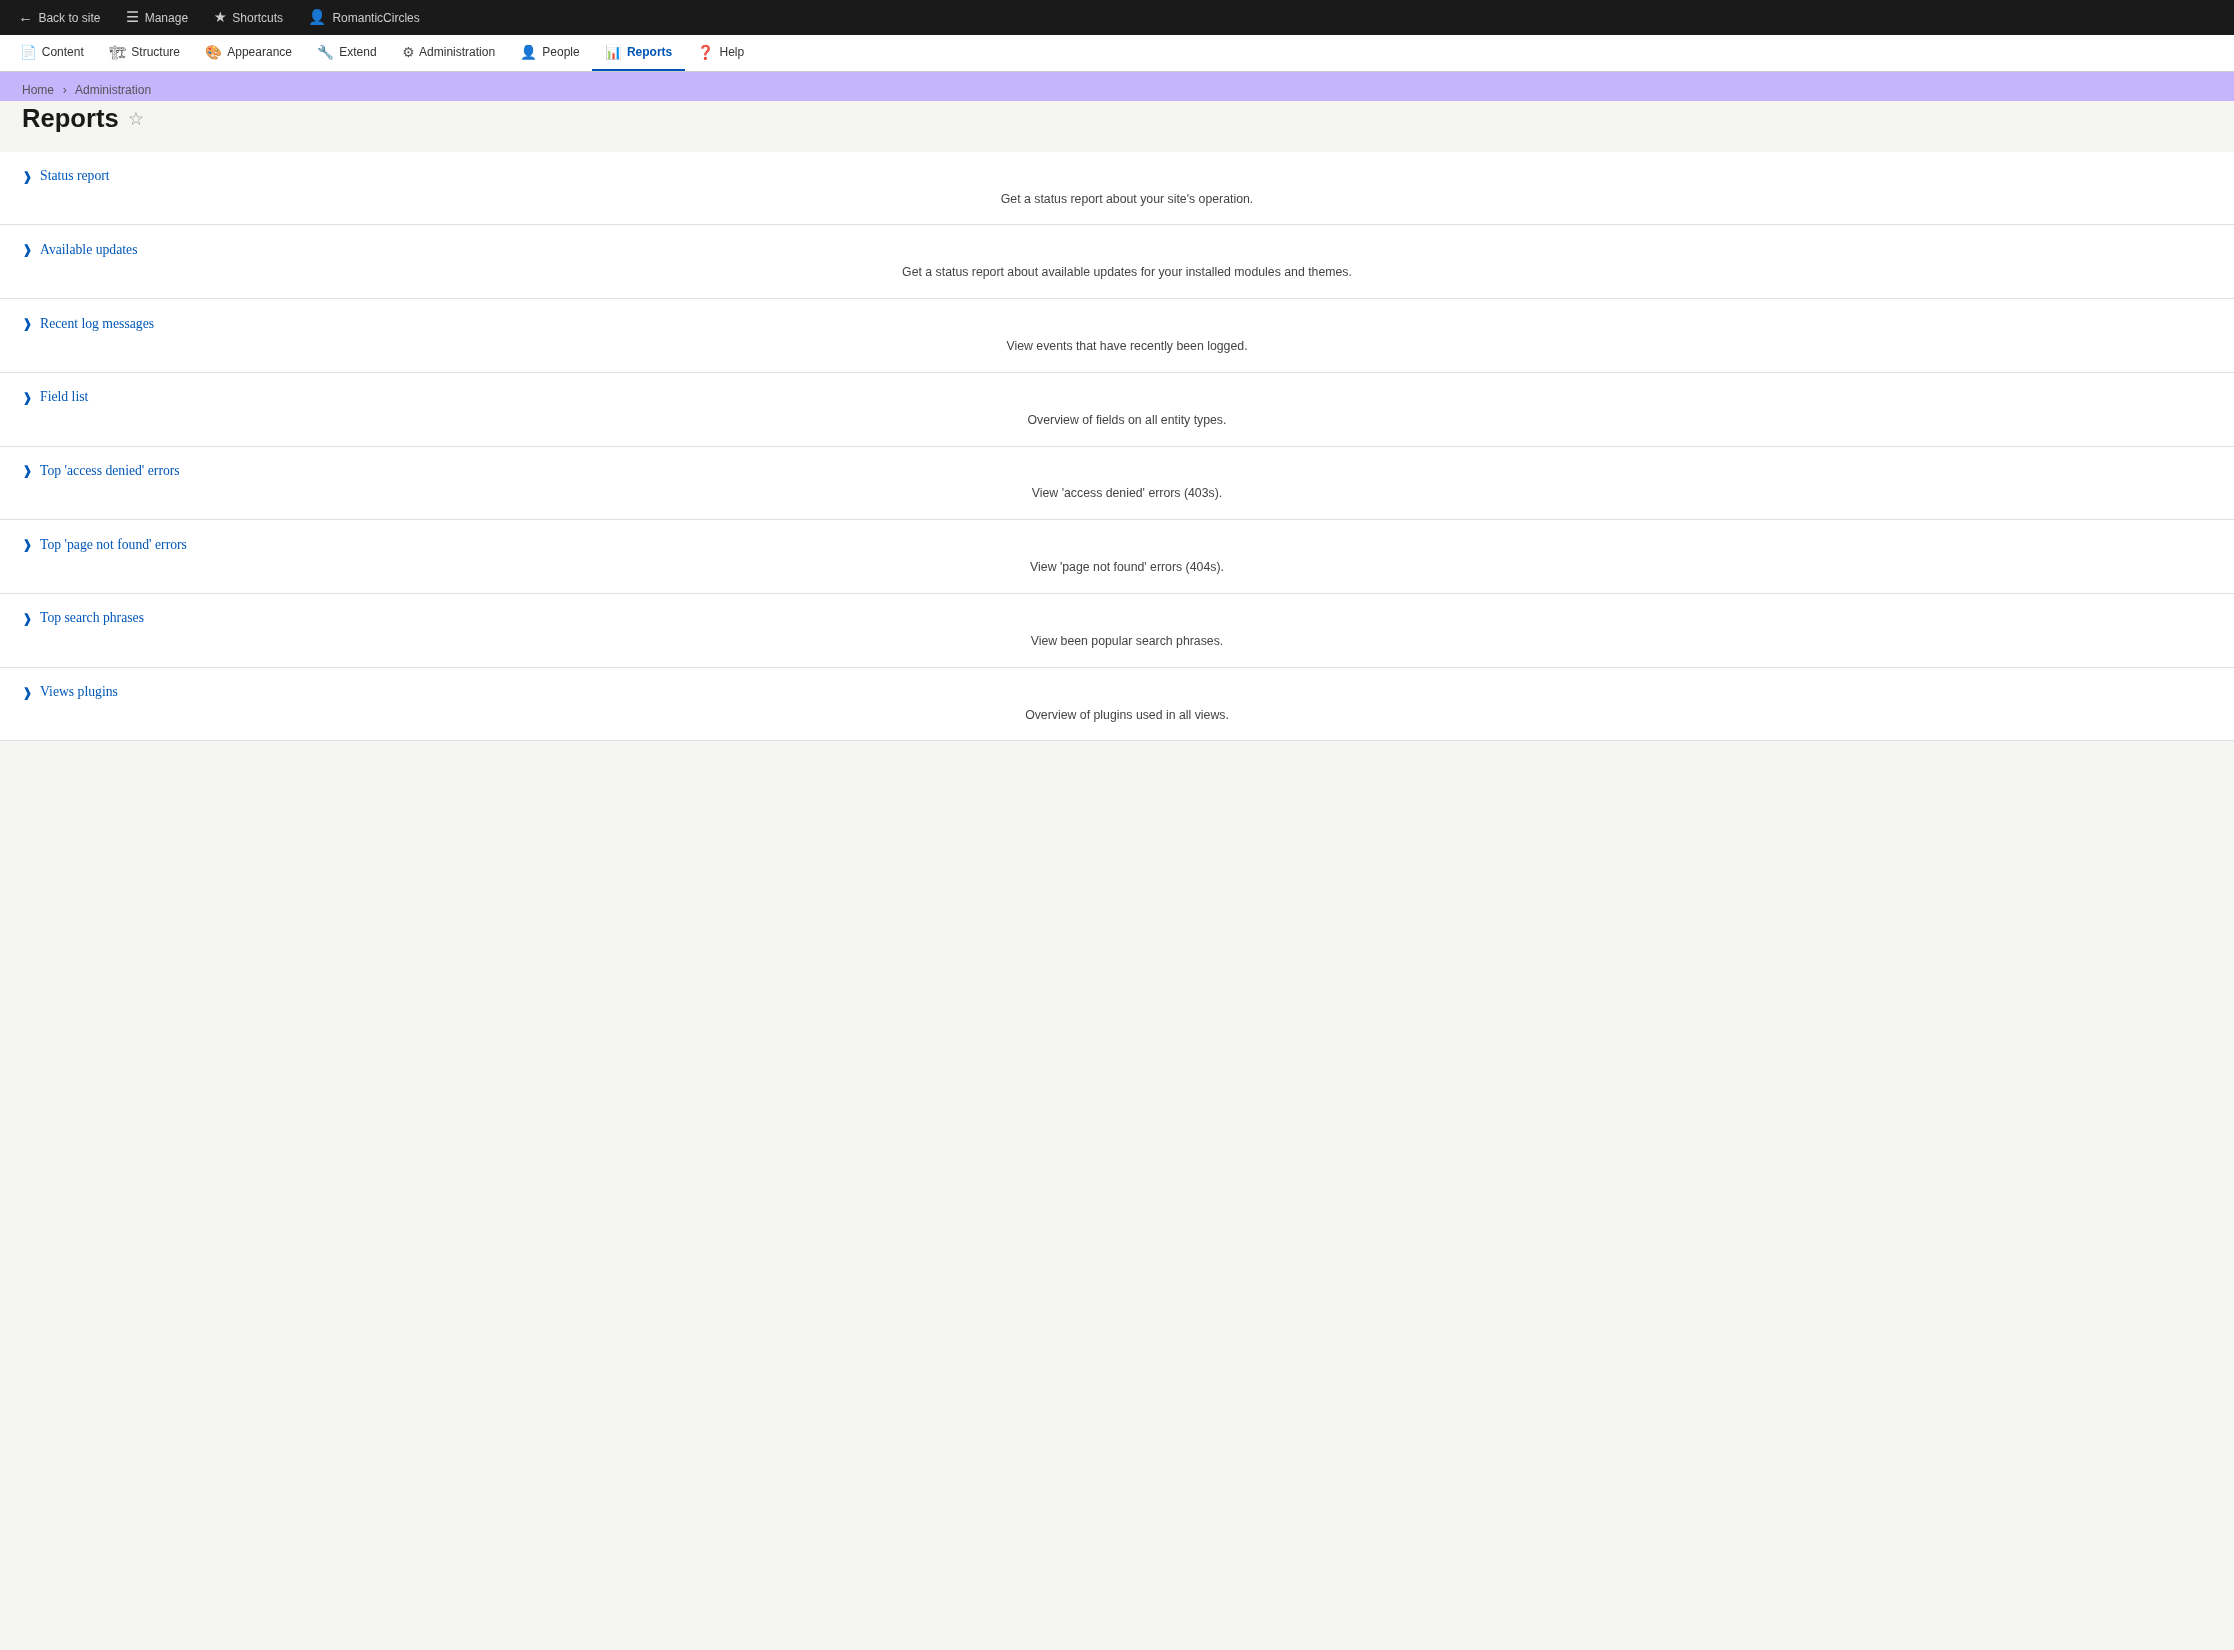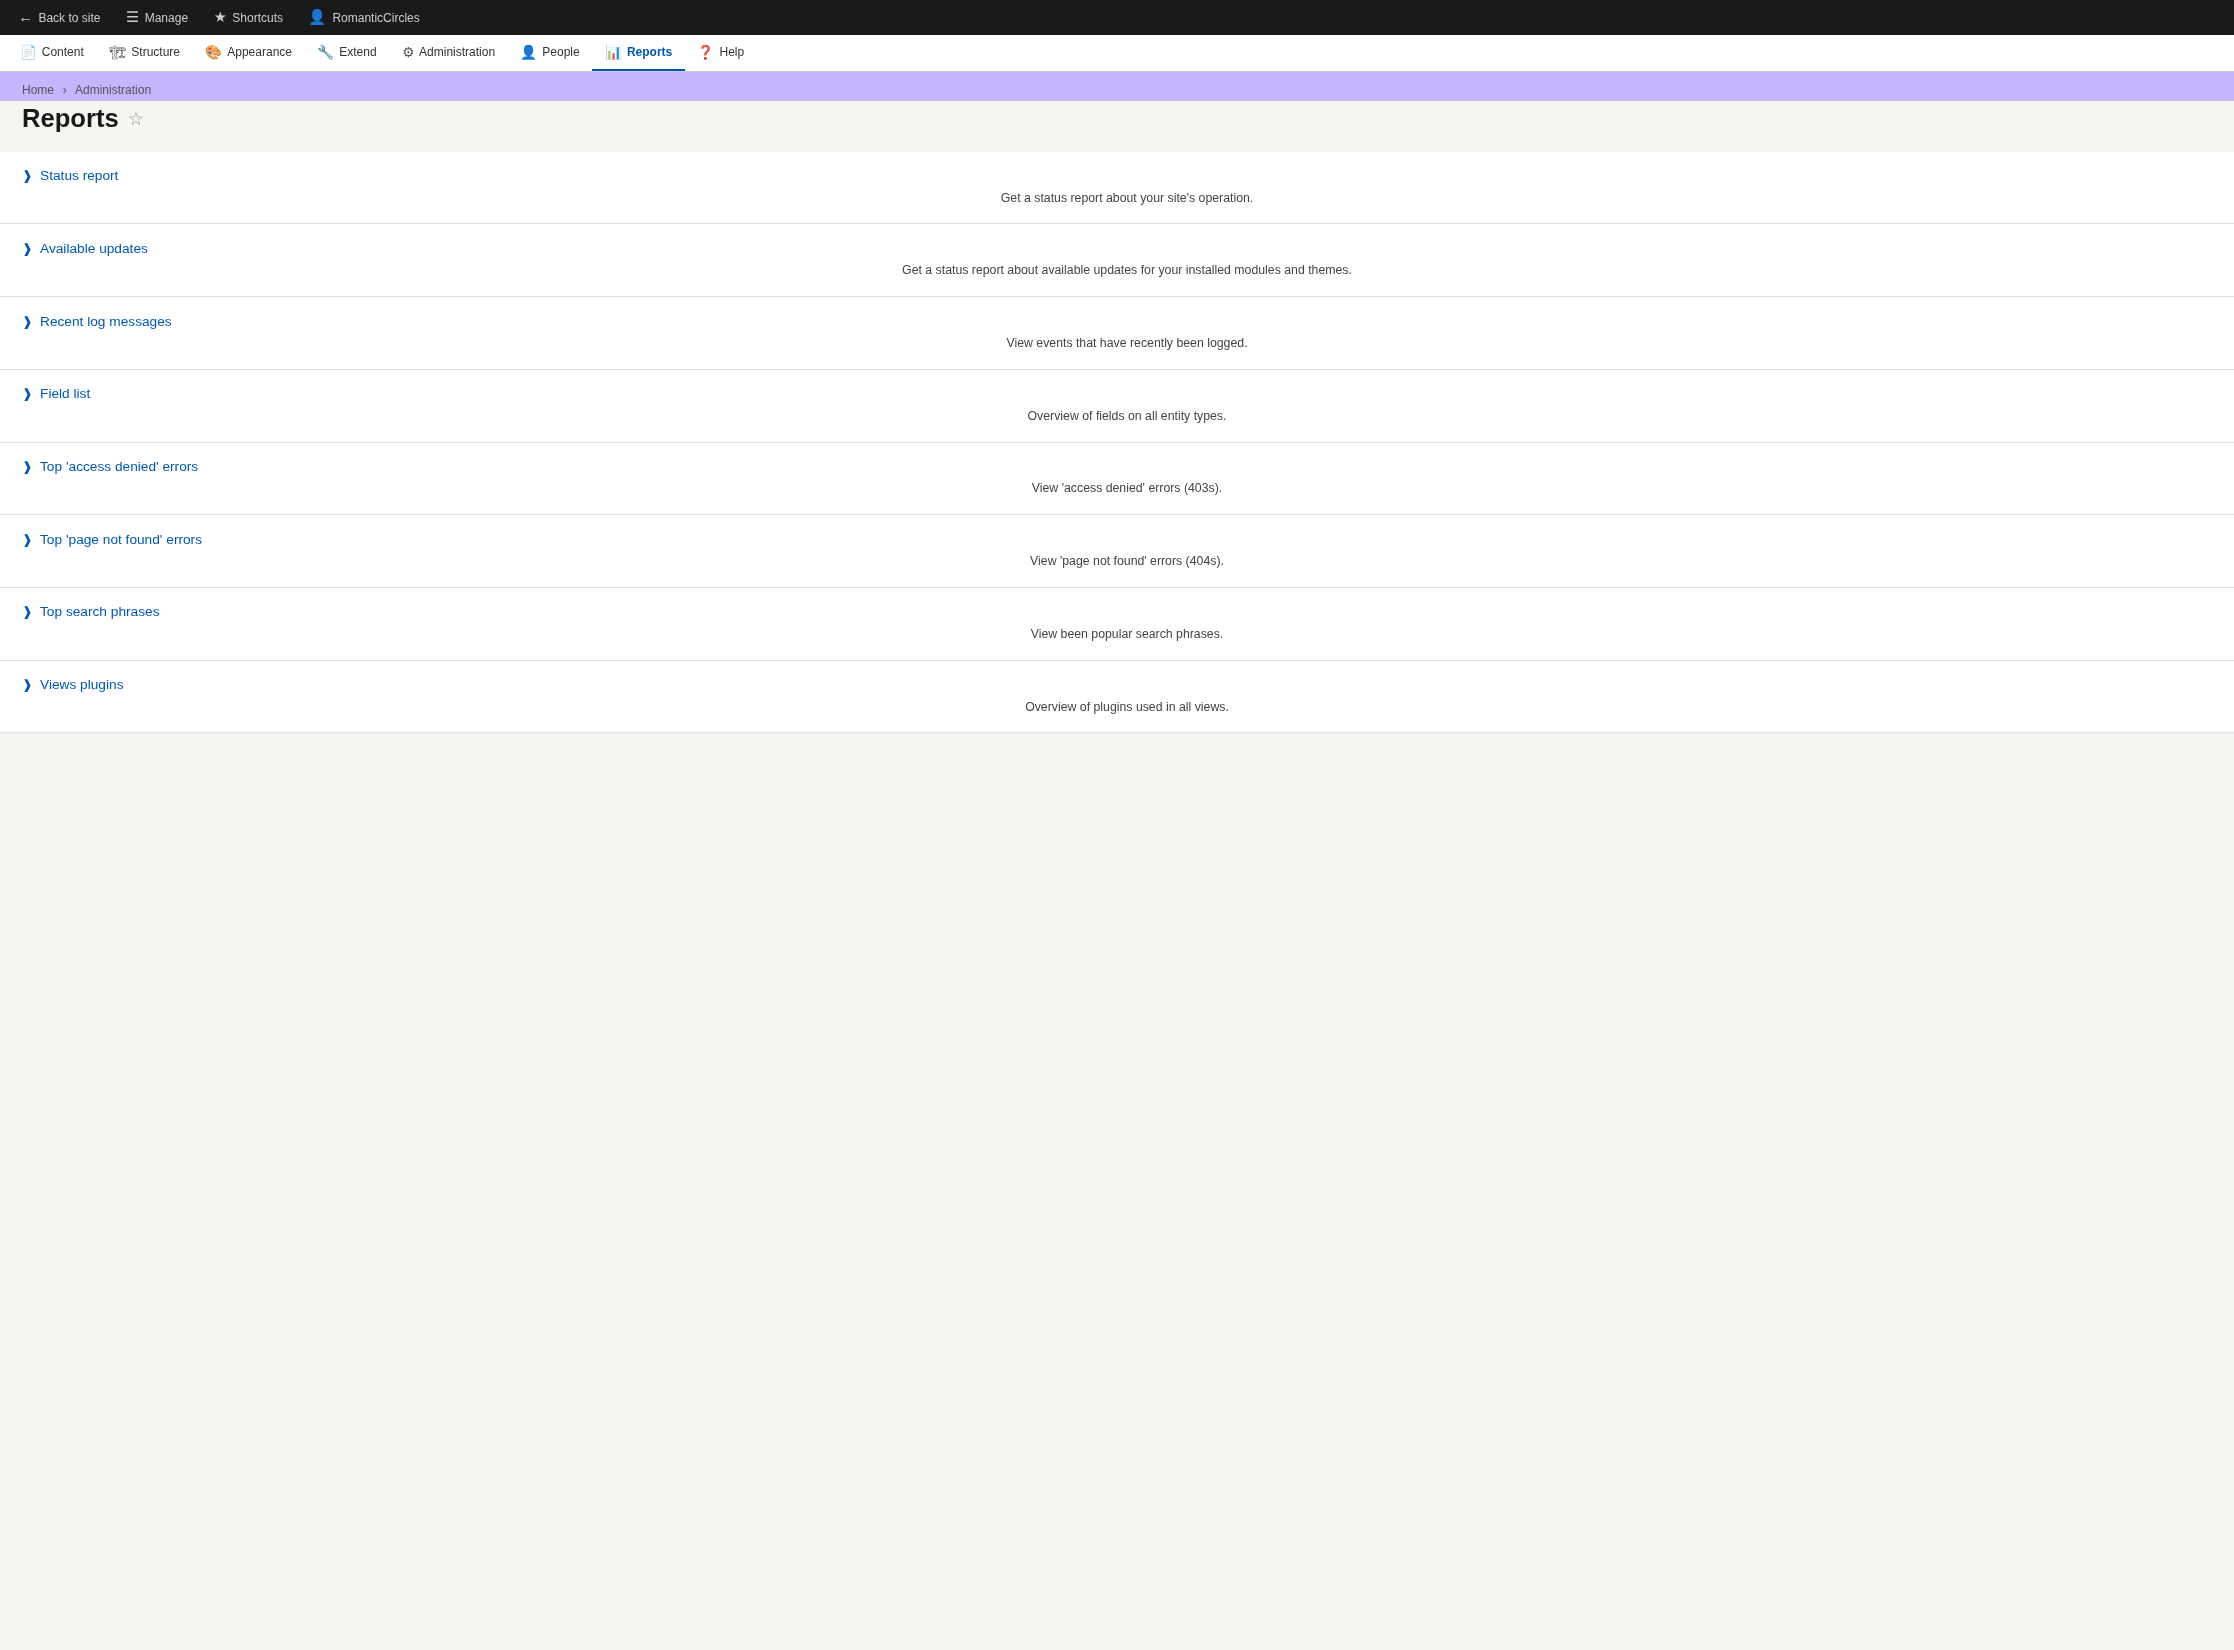--- a/index.html
+++ b/index.html
@@ -110,20 +110,21 @@
       color: #0057b8;
       font-size: 12.8px;
       font-style: normal;
     }
     .report-link {
       color: #0057b8;
       font-size: 13.7px;
       font-weight: normal;
       text-decoration: none;
       cursor: pointer;
+      font-family: Liberation Serif, serif;
     }
     .report-desc {
       color: #444;
       font-size: 12.3px;
       padding-left: 20px;
       line-height: 1.5;
       text-align: center;
     }
   </style>
 </head>

